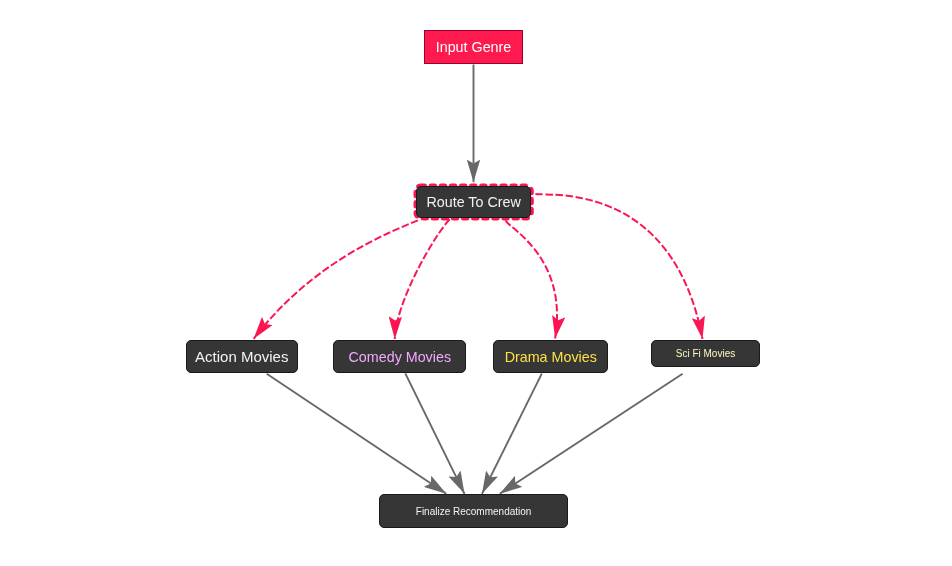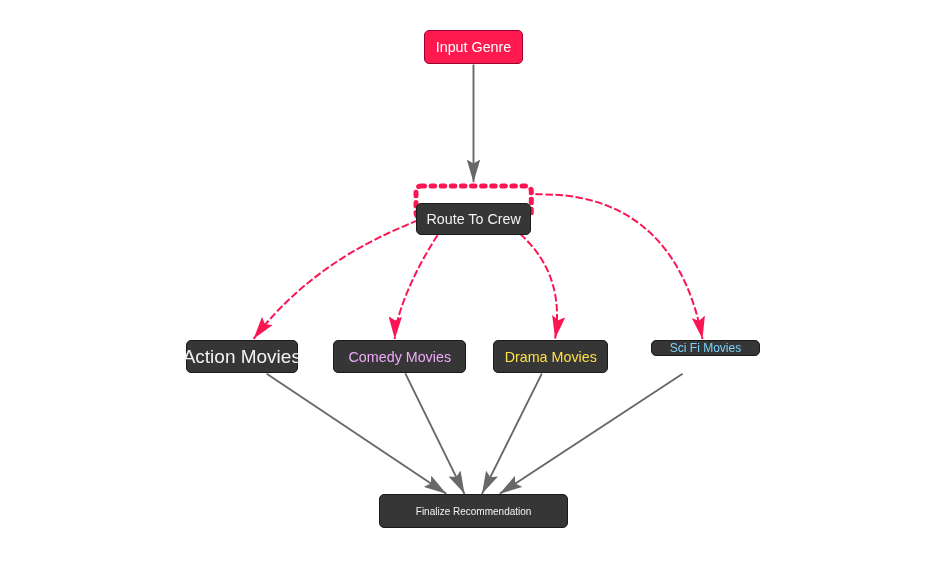--- a/index.html
+++ b/index.html
@@ -37,36 +37,36 @@
     <path class="edge" d="M 405.3,373.4 L 464.5,493.8" fill="none" stroke="#686868" stroke-width="1.9" marker-end="url(#ah-solid)"></path>
     <path class="edge" d="M 541.8,373.6 L 482.0,493.8" fill="none" stroke="#686868" stroke-width="1.9" marker-end="url(#ah-solid)"></path>
     <path class="edge" d="M 682.6,373.8 L 499.7,493.8" fill="none" stroke="#686868" stroke-width="1.9" marker-end="url(#ah-solid)"></path>
   </svg>
 
   <svg class="layer" id="overlay">
     <rect id="active-ring" rx="5" ry="5" fill="none" stroke="#fb1653" stroke-width="5" stroke-dasharray="3.5 6.6" stroke-linecap="round" x="416" y="186" width="115.3" height="32"></rect>
   </svg>
 
   <div id="nodes">
-    <div class="node start" style="left: 424px; top: 29.6px; width: 99px; height: 34.2px; font-size: 14.3px; border-radius: 5px; background: rgb(254, 26, 79); color: rgb(255, 255, 255); border-color: rgb(156, 0, 48);">
+    <div class="node start" style="left: 424px; top: 29.6px; width: 99px; height: 34.2px; font-size: 14.3px; border-radius: 0; background: rgb(254, 26, 79); color: rgb(255, 255, 255); border-color: rgb(156, 0, 48);">
       <span>Input Genre</span>
     </div>
-    <div class="node active" style="left: 416px; top: 203px; width: 115.3px; height: 32px; font-size: 14.3px; border-radius: 5px; background: rgb(54, 54, 54); color: rgb(243, 243, 243); border-color: rgb(26, 26, 26);">
+    <div class="node active" style="left: 416px; top: 186px; width: 115.3px; height: 32px; font-size: 14.3px; border-radius: 5px; background: rgb(54, 54, 54); color: rgb(243, 243, 243); border-color: rgb(26, 26, 26);">
       <span>Route To Crew</span>
     </div>
-    <div class="node normal" style="left: 185.7px; top: 339.8px; width: 112.2px; height: 32.9px; font-size: 19px; border-radius: 5px; background: rgb(54, 54, 54); color: rgb(243, 243, 243); border-color: rgb(26, 26, 26);">
+    <div class="node normal" style="left: 185.7px; top: 339.8px; width: 112.2px; height: 32.9px; font-size: 15px; border-radius: 5px; background: rgb(54, 54, 54); color: rgb(243, 243, 243); border-color: rgb(26, 26, 26);">
       <span>Action Movies</span>
     </div>
     <div class="node normal" style="left: 333.3px; top: 339.8px; width: 133px; height: 32.9px; font-size: 14.3px; border-radius: 5px; background: rgb(54, 54, 54); color: #f0abfc; border-color: rgb(26, 26, 26);">
       <span>Comedy Movies</span>
     </div>
     <div class="node normal" style="left: 493.3px; top: 339.8px; width: 114.9px; height: 32.9px; font-size: 14.3px; border-radius: 5px; background: rgb(54, 54, 54); color: #fde047; border-color: rgb(26, 26, 26);">
       <span>Drama Movies</span>
     </div>
-    <div class="node normal" style="left: 651.3px; top: 339.8px; width: 108.4px; height: 16px; font-size: 12px; border-radius: 5px; background: rgb(54, 54, 54); color: #7dd3fc; border-color: rgb(26, 26, 26);">
+    <div class="node normal" style="left: 651.3px; top: 339.8px; width: 108.4px; height: 27px; font-size: 10px; border-radius: 5px; background: rgb(54, 54, 54); color: #fef9c3; border-color: rgb(26, 26, 26);">
       <span>Sci Fi Movies</span>
     </div>
     <div class="node normal" style="left: 379.1px; top: 494px; width: 189px; height: 33.7px; font-size: 10px; border-radius: 5px; background: rgb(54, 54, 54); color: rgb(243, 243, 243); border-color: rgb(26, 26, 26);">
       <span>Finalize Recommendation</span>
     </div>
   </div>
 
 </div>
 
 </body></html>

